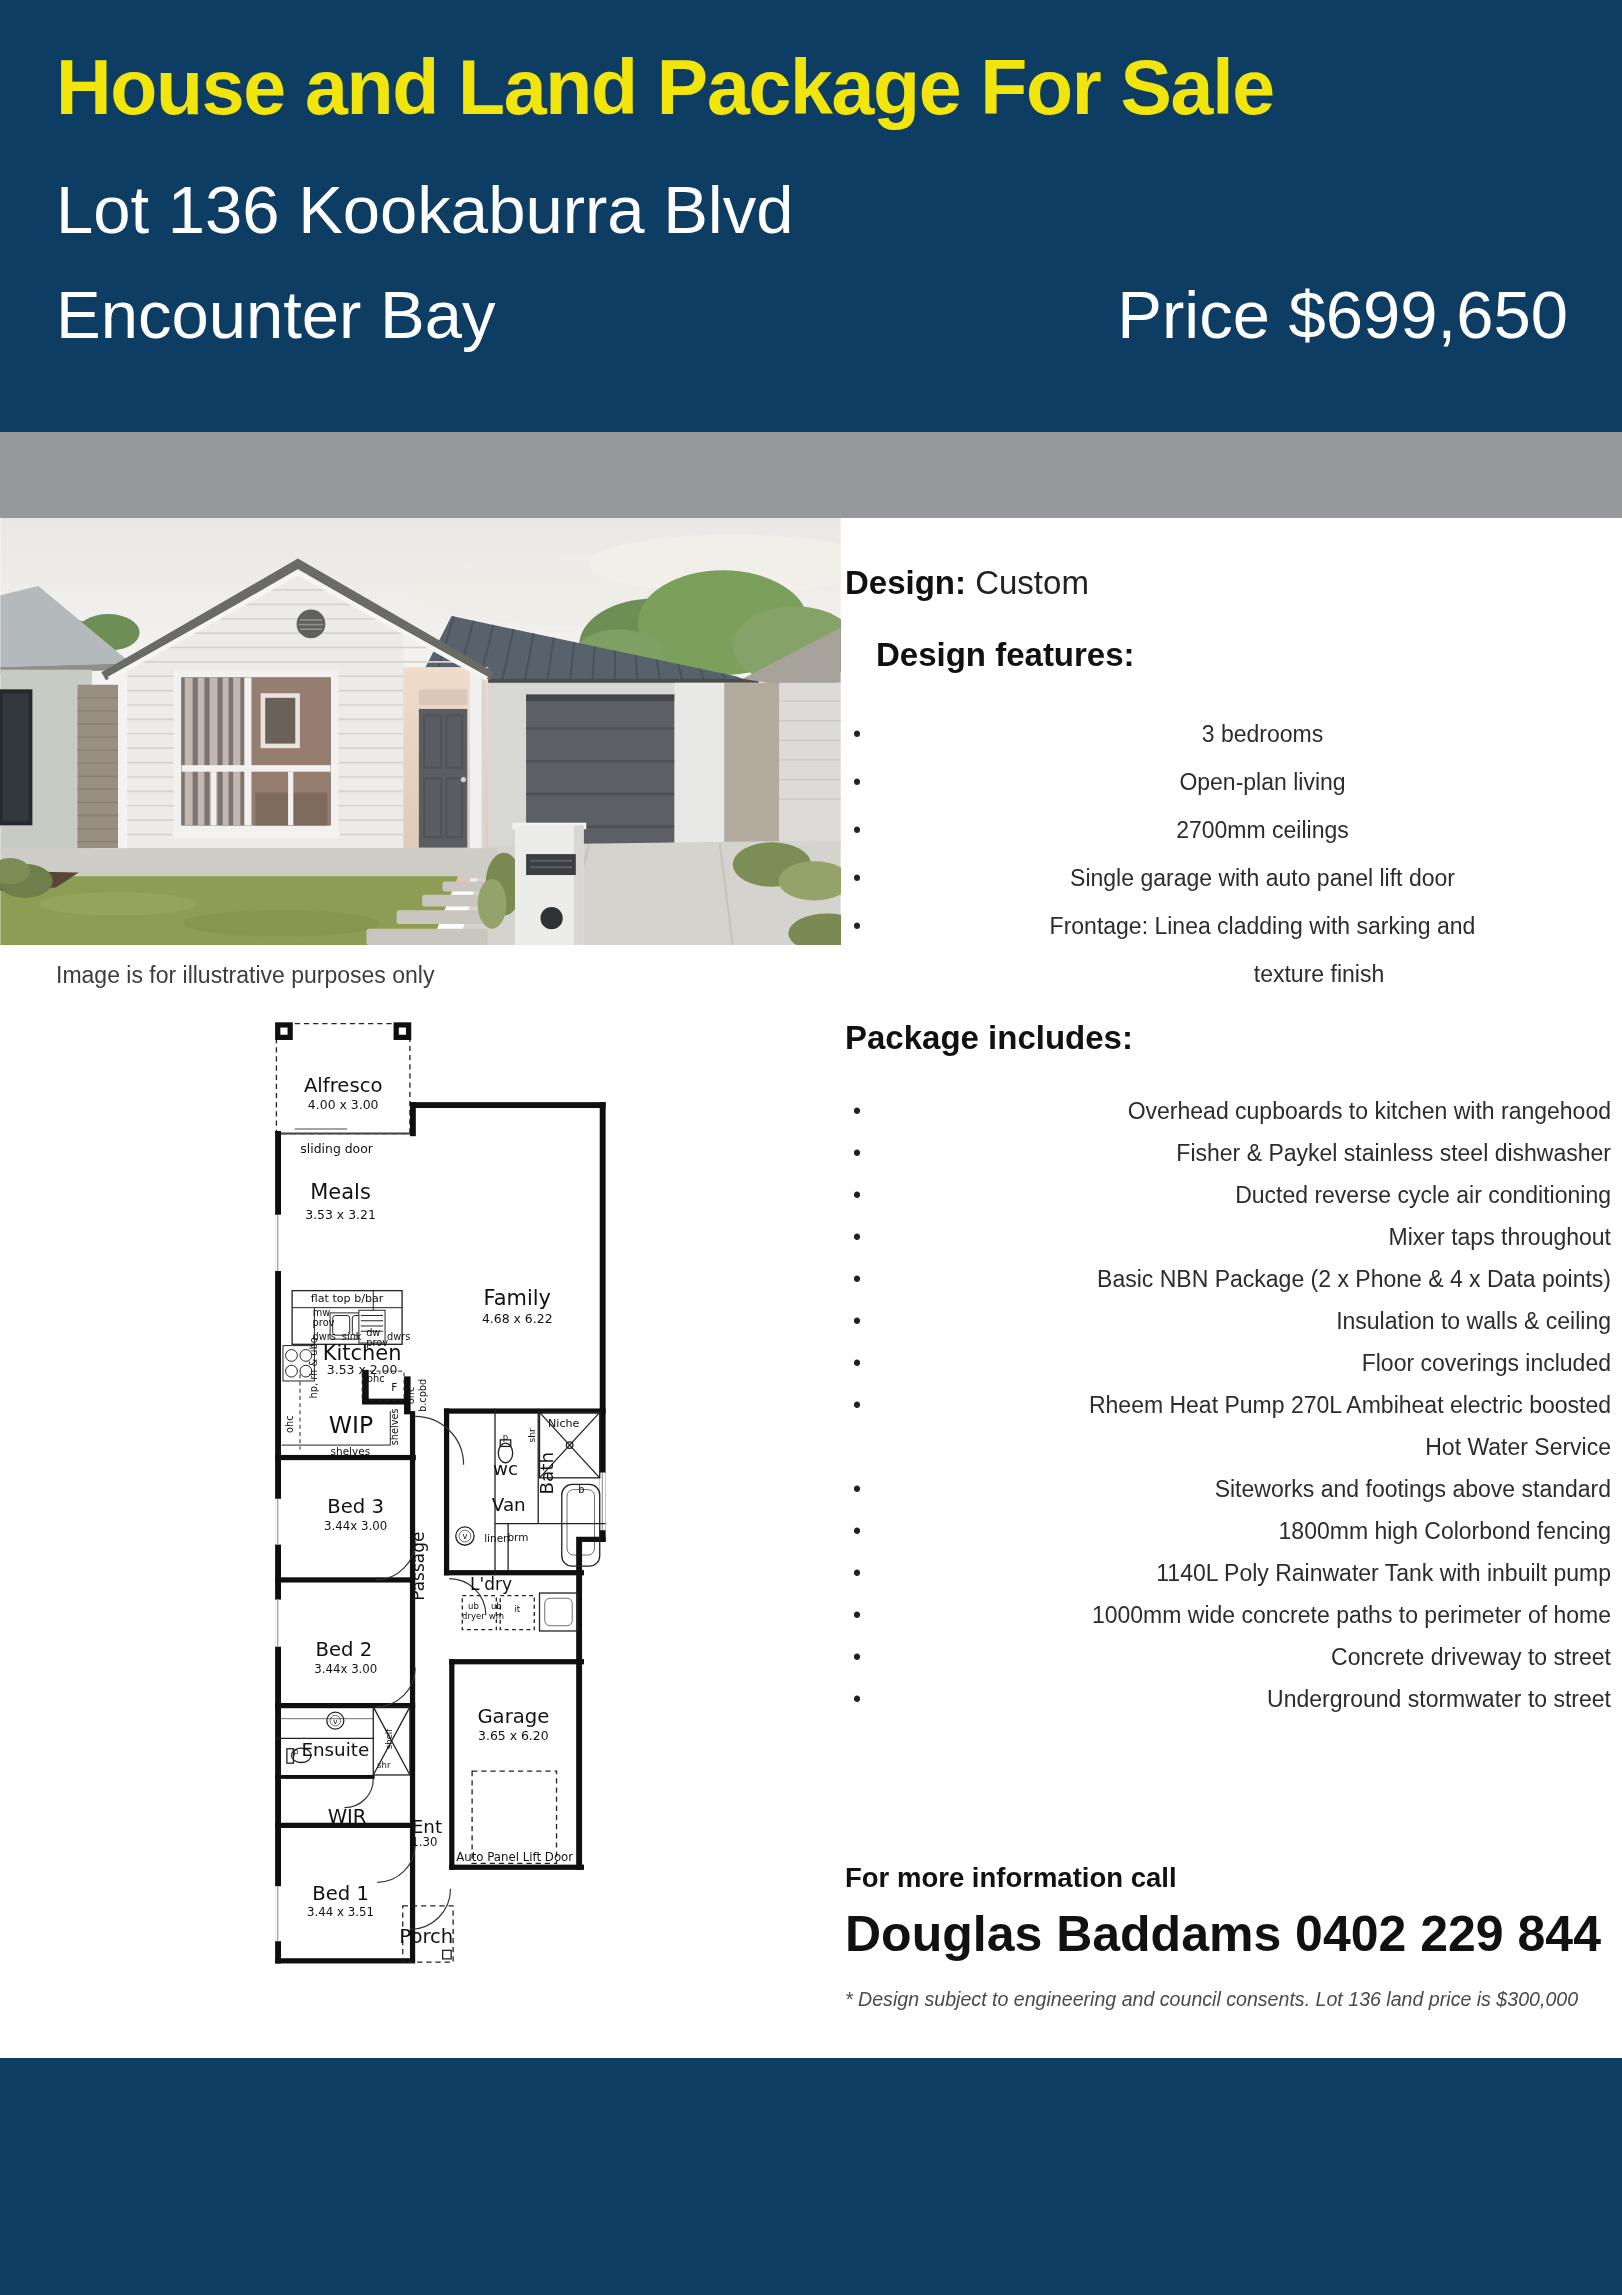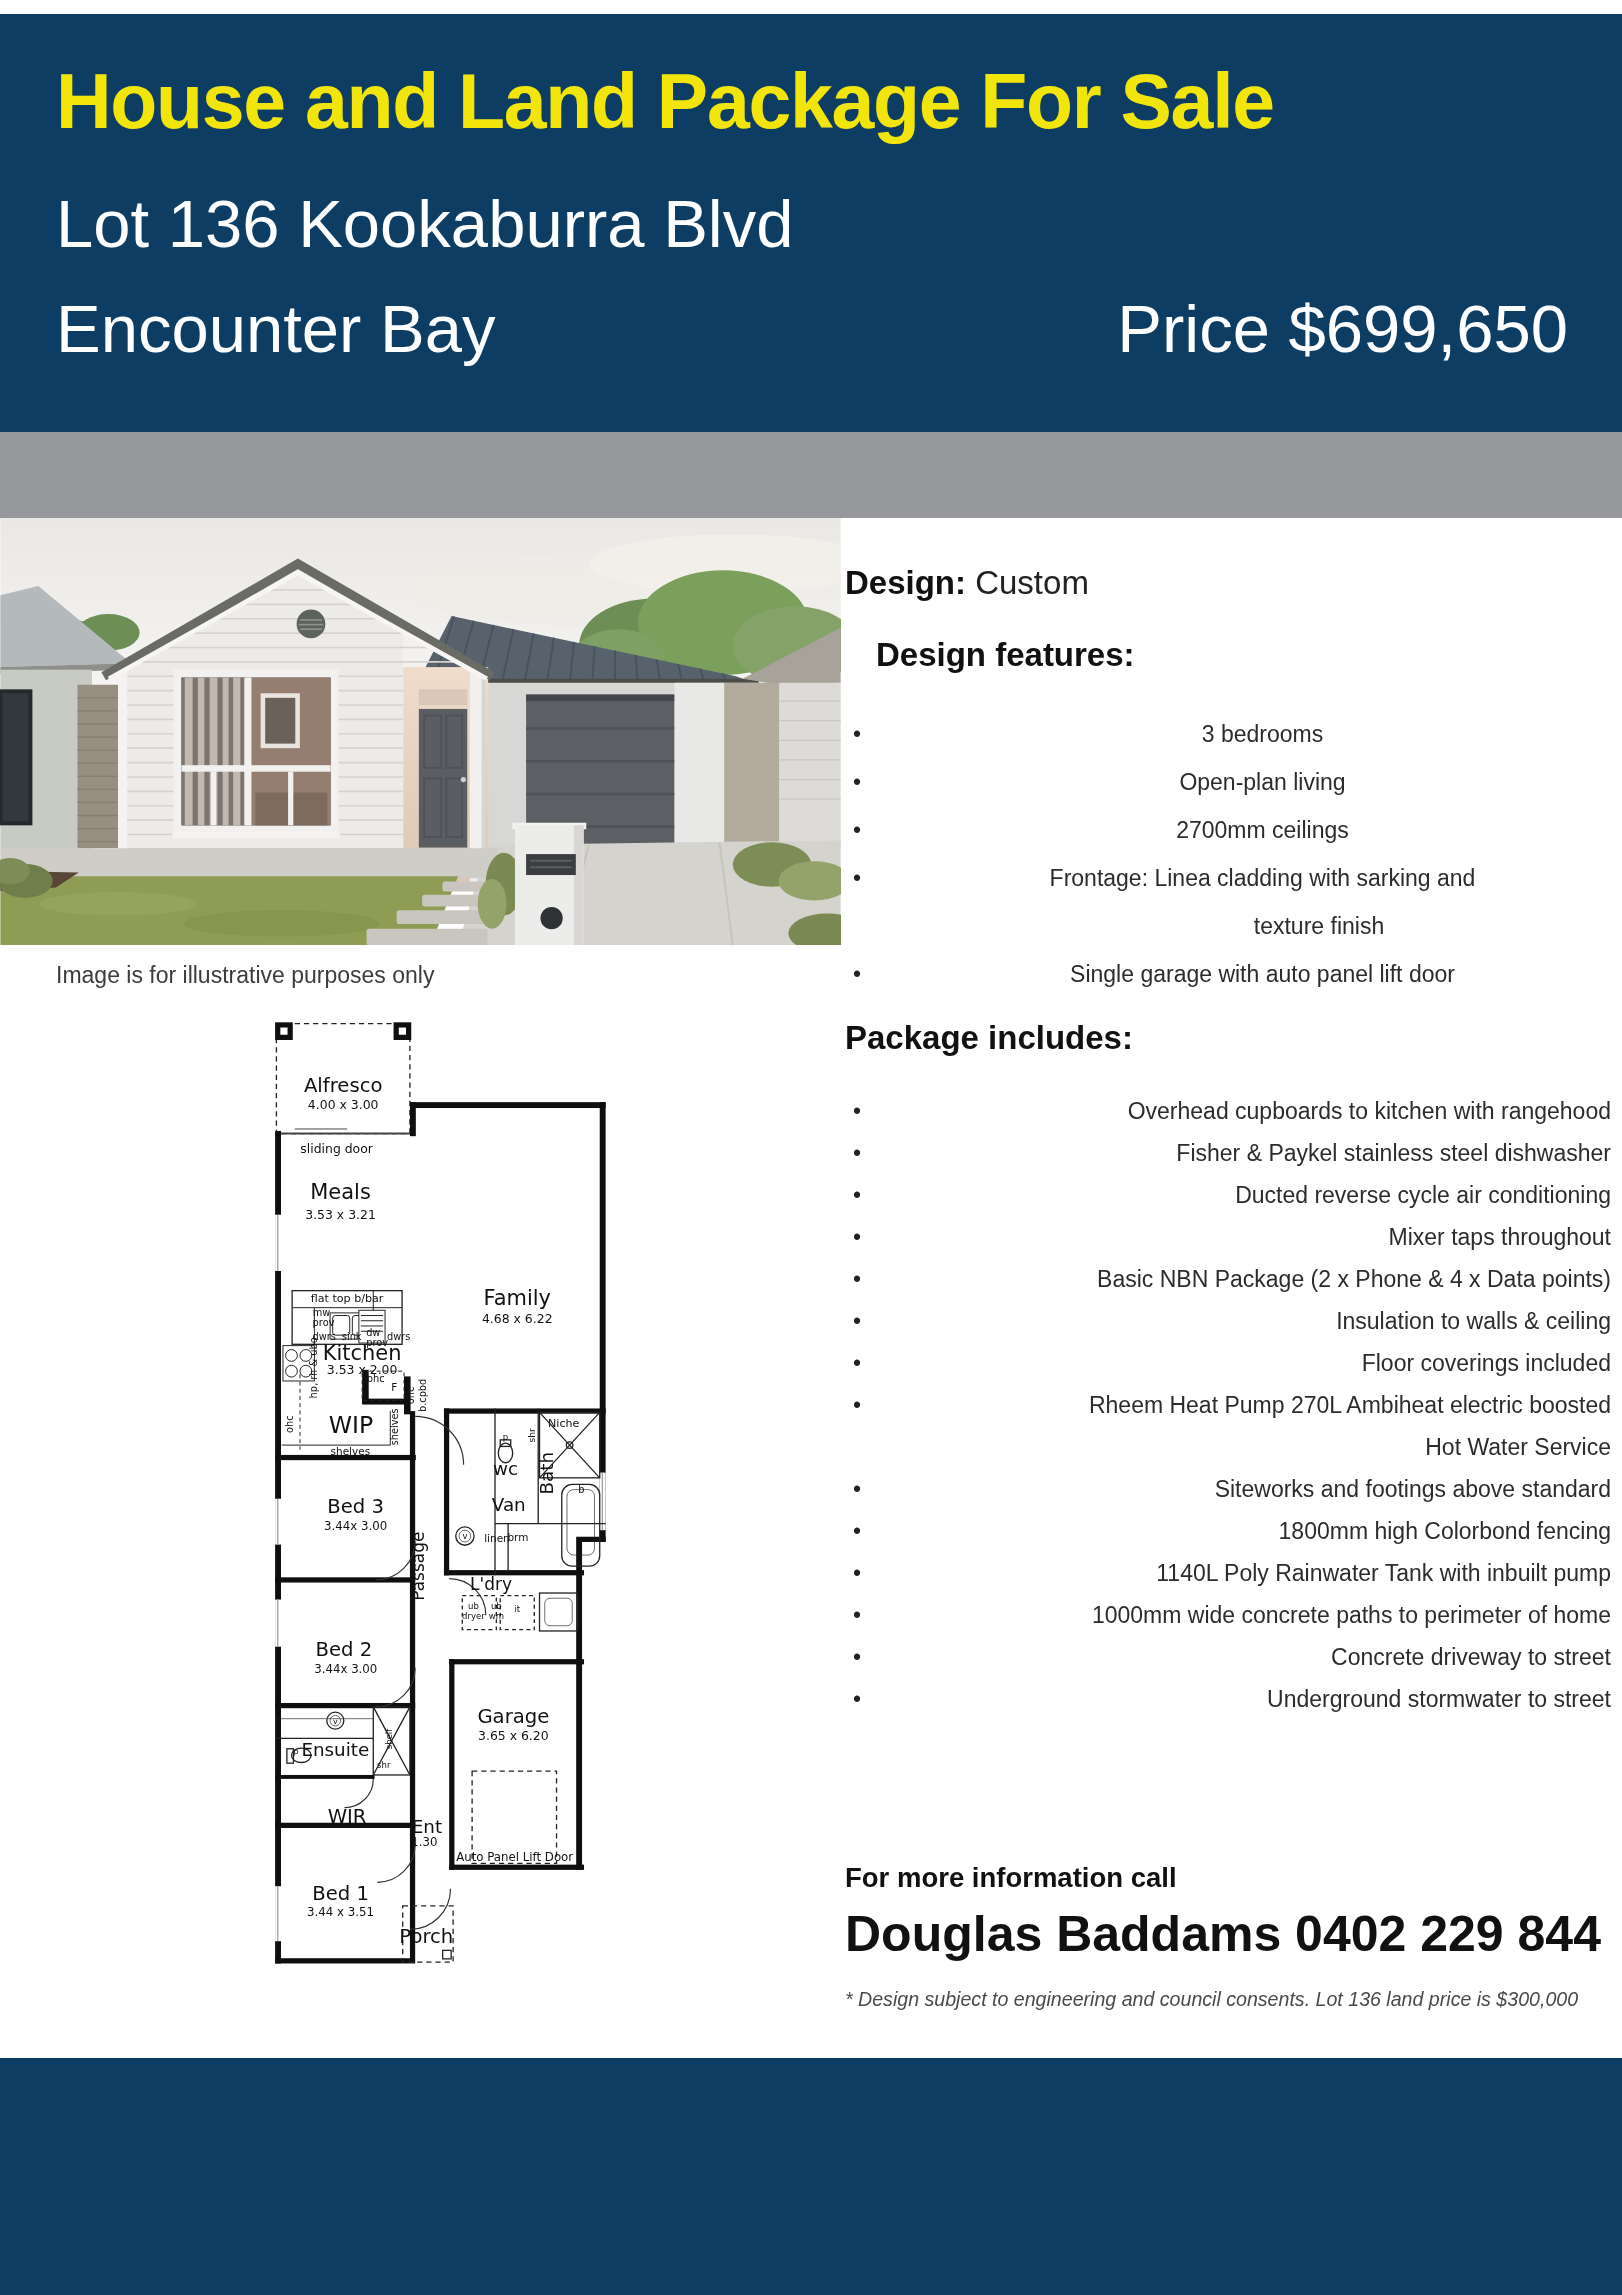--- a/index.html
+++ b/index.html
@@ -1,20 +1,20 @@
 <!DOCTYPE html>
 <html style="--navy: #0E3D63; --yellow: #F2E50C; --gray: #97989C;font-size:10.5px"><head>
 <meta charset="utf-8">
 <style>
   html,body{margin:0;padding:0;}
   body{width:1623px;height:2295px;background:#fff;font-family:"Liberation Sans",sans-serif;position:relative;}
   #page{position:absolute;inset:0;overflow:hidden;}
   .abs{position:absolute;}
   
-  .header{left:0;top:0;width:1623px;height:432px;background:var(--navy,#0E3D63);margin-top:14px;}
+  .header{left:0;top:0;width:1623px;height:432px;background:var(--navy,#0E3D63);}
   .title{left:56px;top:43px;font-size:77px;font-weight:bold;color:var(--yellow,#F2E50C);letter-spacing:-1.3px;white-space:nowrap;}
   .addr1{left:56px;top:171px;font-size:67px;color:#fff;white-space:nowrap;}
   .addr-row{left:56px;top:276px;width:1512px;display:flex;justify-content:space-between;}
   .addr-row div{font-size:67px;color:#fff;white-space:nowrap;}
   .graybar{left:0;top:432px;width:1623px;height:86px;background:var(--gray,#97989C);}
   
   .photo{left:0;top:518px;width:841px;height:427px;}
   .caption{left:56px;top:948px;font-size:23px;color:#3c3c3c;margin-top:14px;}
   
   .plan{left:275px;top:1021px;width:334px;height:949px;}
@@ -453,24 +453,24 @@
   <div class="abs design-line">
     <span class="b">Design:</span>
     <span>Custom</span>
   </div>
 
   <div class="abs h2 features-h">Design features:</div>
   <div class="abs list features-l">
     <div class="item"><span>3 bedrooms</span></div>
     <div class="item"><span>Open-plan living</span></div>
     <div class="item"><span>2700mm ceilings</span></div>
+    <div class="item"><span>Single garage with auto panel lift door</span></div>
     <div class="item"><span>Frontage: Linea cladding with sarking and</span>
       <div class="wrap">texture finish</div>
     </div>
-    <div class="item"><span>Single garage with auto panel lift door</span></div>
   </div>
 
   <div class="abs h2 package-h">Package includes:</div>
   <div class="abs list package-l">
     <div class="item"><span>Overhead cupboards to kitchen with rangehood</span></div>
     <div class="item"><span>Fisher &amp; Paykel stainless steel dishwasher</span></div>
     <div class="item"><span>Ducted reverse cycle air conditioning</span></div>
     <div class="item"><span>Mixer taps throughout</span></div>
     <div class="item"><span>Basic NBN Package (2 x Phone &amp; 4 x Data points)</span></div>
     <div class="item"><span>Insulation to walls &amp; ceiling</span></div>

